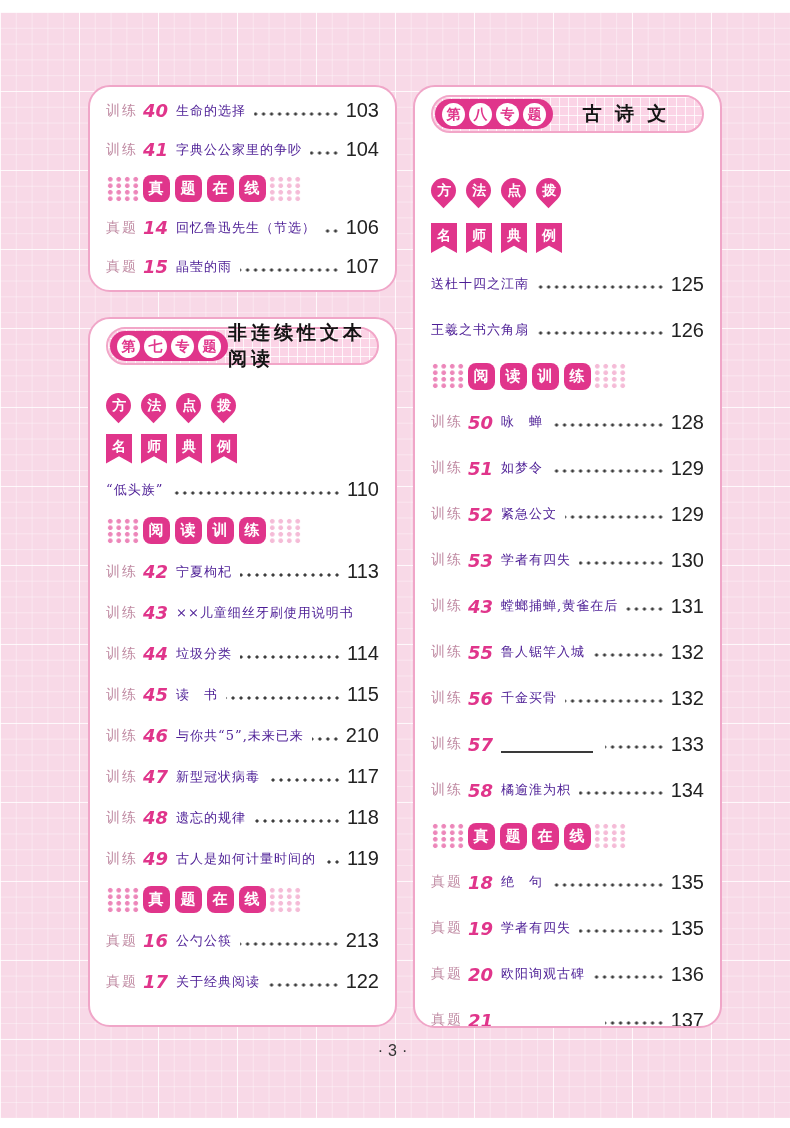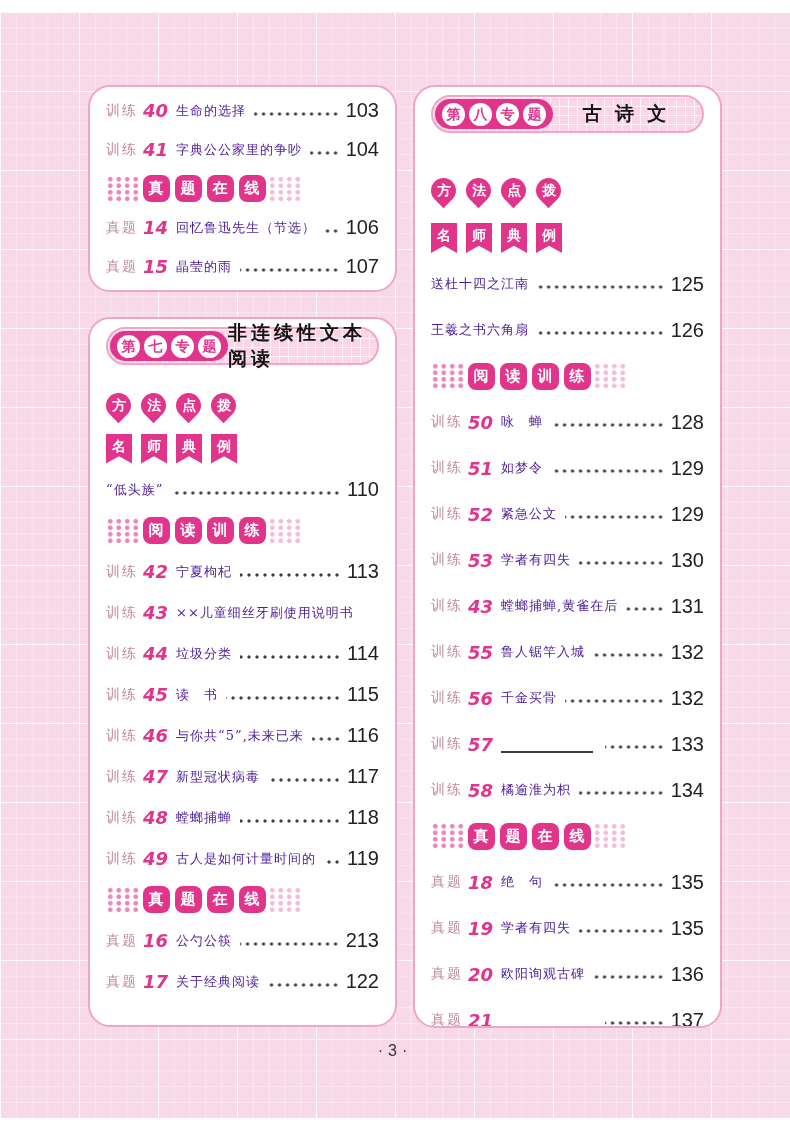--- a/index.html
+++ b/index.html
@@ -215,33 +215,33 @@
           <span class="num">45</span>
           <span class="ttl">读　书</span>
           <span class="leader"></span>
           <span class="pg">115</span>
         </div>
         <div class="blk">
           <span class="lbl">训练</span>
           <span class="num">46</span>
           <span class="ttl">与你共“5”,未来已来</span>
           <span class="leader"></span>
-          <span class="pg">116</span>
+          <span class="pg">210</span>
         </div>
         <div class="blk">
           <span class="lbl">训练</span>
           <span class="num">47</span>
           <span class="ttl">新型冠状病毒</span>
           <span class="leader"></span>
           <span class="pg">117</span>
         </div>
         <div class="blk">
           <span class="lbl">训练</span>
           <span class="num">48</span>
-          <span class="ttl">螳螂捕蝉</span>
+          <span class="ttl">遗忘的规律</span>
           <span class="leader"></span>
           <span class="pg">118</span>
         </div>
         <div class="blk">
           <span class="lbl">训练</span>
           <span class="num">49</span>
           <span class="ttl">古人是如何计量时间的</span>
           <span class="leader"></span>
           <span class="pg">119</span>
         </div>

